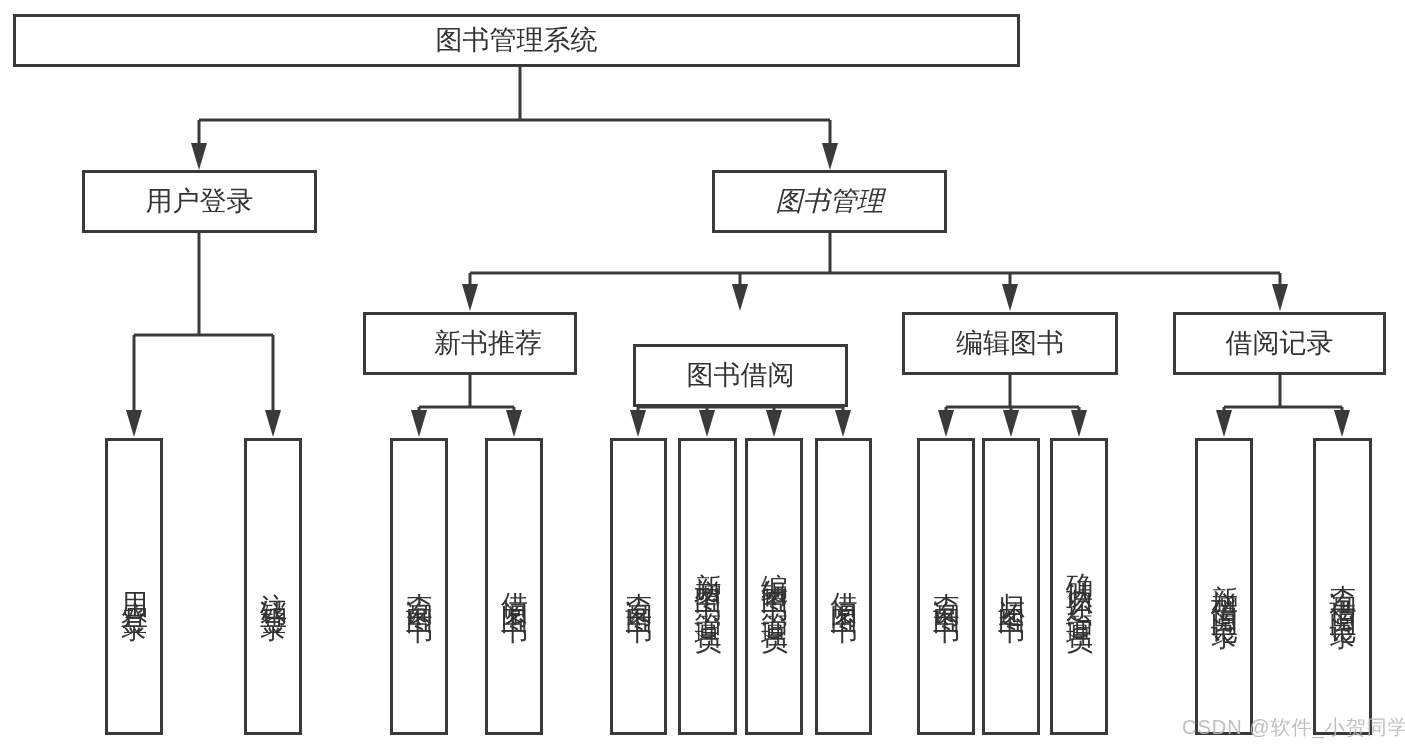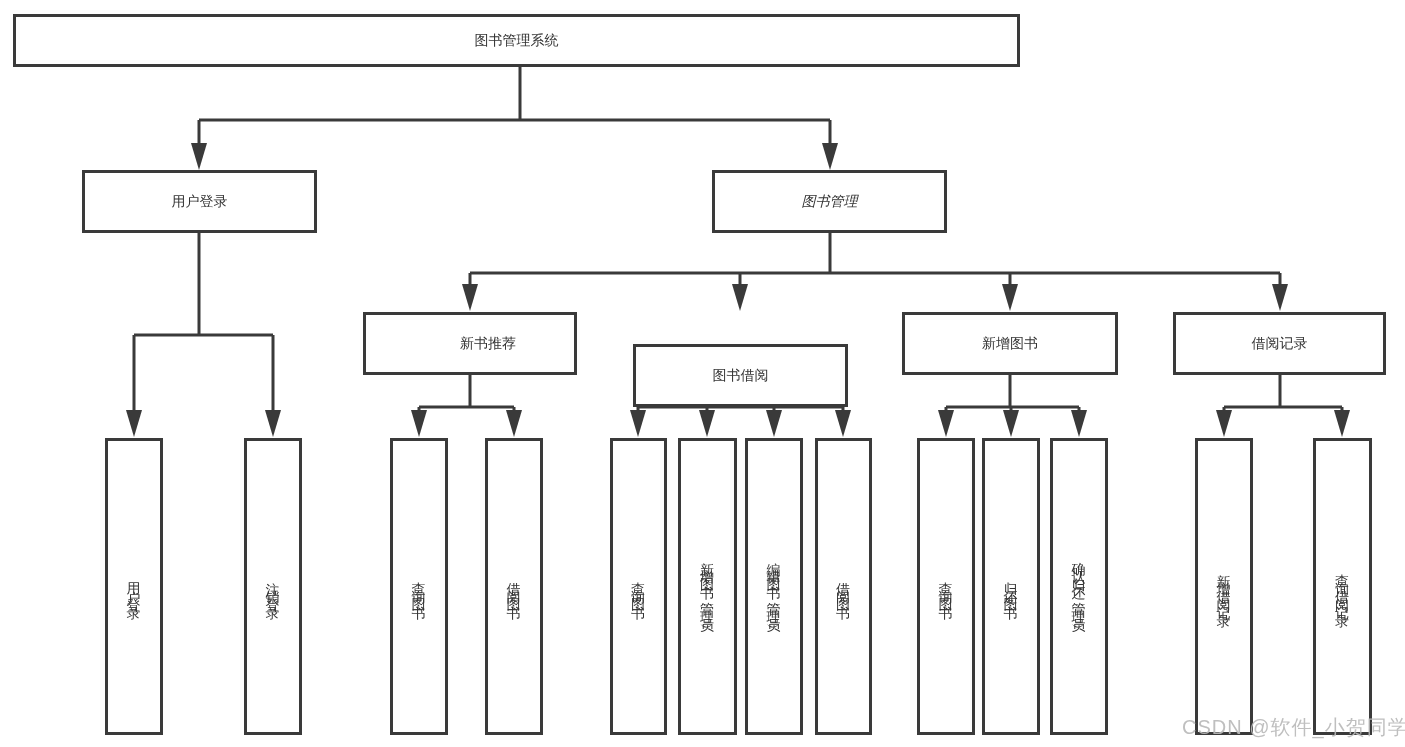--- a/index.html
+++ b/index.html
@@ -13,21 +13,21 @@
   #wires{position:absolute;left:0;top:0;z-index:1;}
   .node{
     position:absolute;
     box-sizing:border-box;
     background:#ffffff;
     border:3px solid #3a3a3a;
     display:flex;
     align-items:center;
     justify-content:center;
     color:#333333;
-    font-size:14px;
+    font-size:27px;
     z-index:2;
     line-height:1.2;
     white-space:nowrap;
   }
   .leaf{
     writing-mode:vertical-rl;
     text-orientation:mixed;
     letter-spacing:8px;
     line-height:1;
     white-space:normal;
@@ -99,21 +99,21 @@
     </g>
   </svg>
 
   <div class="node" style="left:13px;top:14px;width:1007px;height:53px;">图书管理系统</div>
 
   <div class="node" style="left:82px;top:170px;width:235px;height:63px;">用户登录</div>
   <div class="node" style="left:712px;top:170px;width:235px;height:63px;font-style:italic;">图书管理</div>
 
   <div class="node" style="left:363px;top:312px;width:214px;height:63px;padding-left:36px;">新书推荐</div>
   <div class="node" style="left:633px;top:312px;width:215px;height:63px;margin-top:32px;">图书借阅</div>
-  <div class="node" style="left:902px;top:312px;width:216px;height:63px;">新增图书</div>
+  <div class="node" style="left:902px;top:312px;width:216px;height:63px;">编辑图书</div>
   <div class="node" style="left:1173px;top:312px;width:213px;height:63px;">借阅记录</div>
 
   <div class="node leaf" style="left:105px;top:438px;width:58px;height:297px;">用户登录</div>
   <div class="node leaf" style="left:244px;top:438px;width:58px;height:297px;">注销登录</div>
 
   <div class="node leaf" style="left:390px;top:438px;width:58px;height:297px;">查询图书</div>
   <div class="node leaf" style="left:485px;top:438px;width:58px;height:297px;">借阅图书</div>
 
   <div class="node leaf" style="left:610px;top:438px;width:57px;height:297px;">查询图书</div>
   <div class="node leaf" style="left:678px;top:438px;width:59px;height:297px;">新增图书（管理员）</div>

